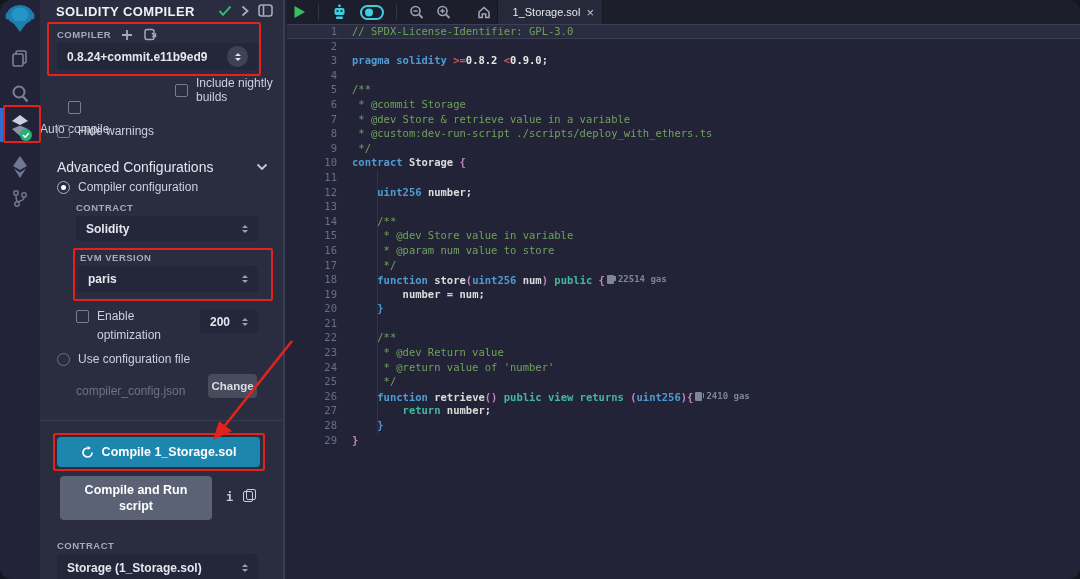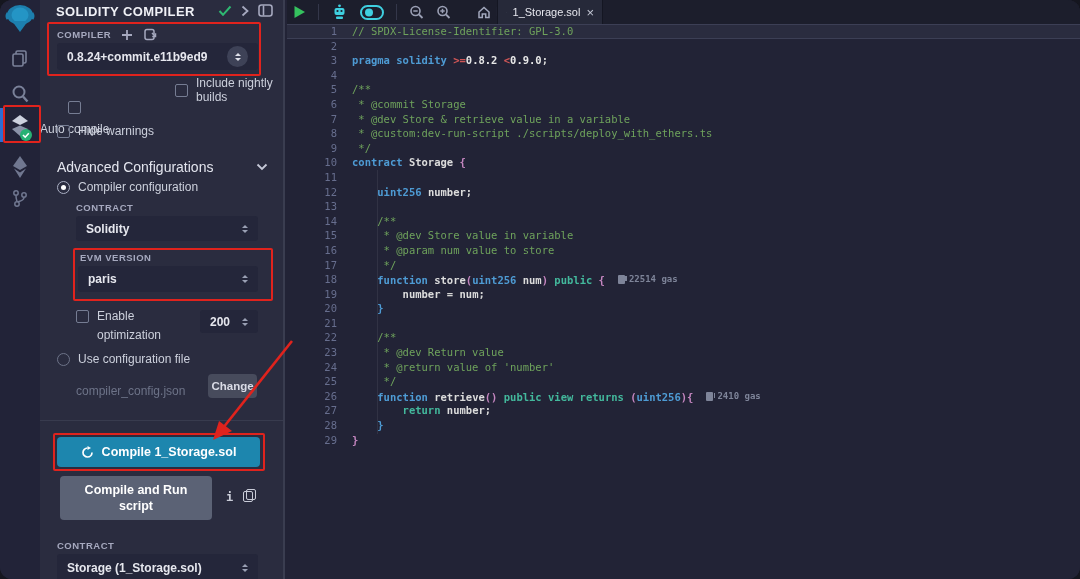--- a/index.html
+++ b/index.html
@@ -80,21 +80,21 @@
   .code { padding-left:15px; }
   .tk-c { color:#6fa35c; }
   .tk-k { color:#4e9bd4; font-weight:bold; }
   .tk-o { color:#cf5656; font-weight:bold; }
   .tk-n { color:#e8e8e8; font-weight:bold; }
   .tk-i { color:#dcdcdc; font-weight:bold; }
   .tk-t { color:#43b89c; font-weight:bold; }
   .tk-p { color:#d4d4d4; font-weight:bold; }
   .tk-m { color:#c586c0; font-weight:bold; }
   .tk-b { color:#4e9bd4; font-weight:bold; }
-  .gas { margin-left:13px; font-size:9px; color:#7e8499; font-weight:bold; display:inline-flex; align-items:center; gap:4px; }
+  .gas { margin-left:2px; font-size:9px; color:#7e8499; font-weight:bold; display:inline-flex; align-items:center; gap:4px; }
   .gas-pump { display:inline-block; width:7px; height:9px; background:#7e8499; border-radius:1px; position:relative; }
   .gas-pump::after { content:""; position:absolute; right:-2px; top:1px; width:1.5px; height:5px; background:#7e8499; }
   .indent-guide { position:absolute; left:90px; top:146px; width:1px; height:264px; background:rgba(255,255,255,.07); }
   
   .ann { position:absolute; border:2px solid #e0231d; border-radius:2px; pointer-events:none; z-index:6; }
   .ann-arrow { position:absolute; pointer-events:none; z-index:6; }
   svg { display:block; }
 </style>
 </head>
 <body>

